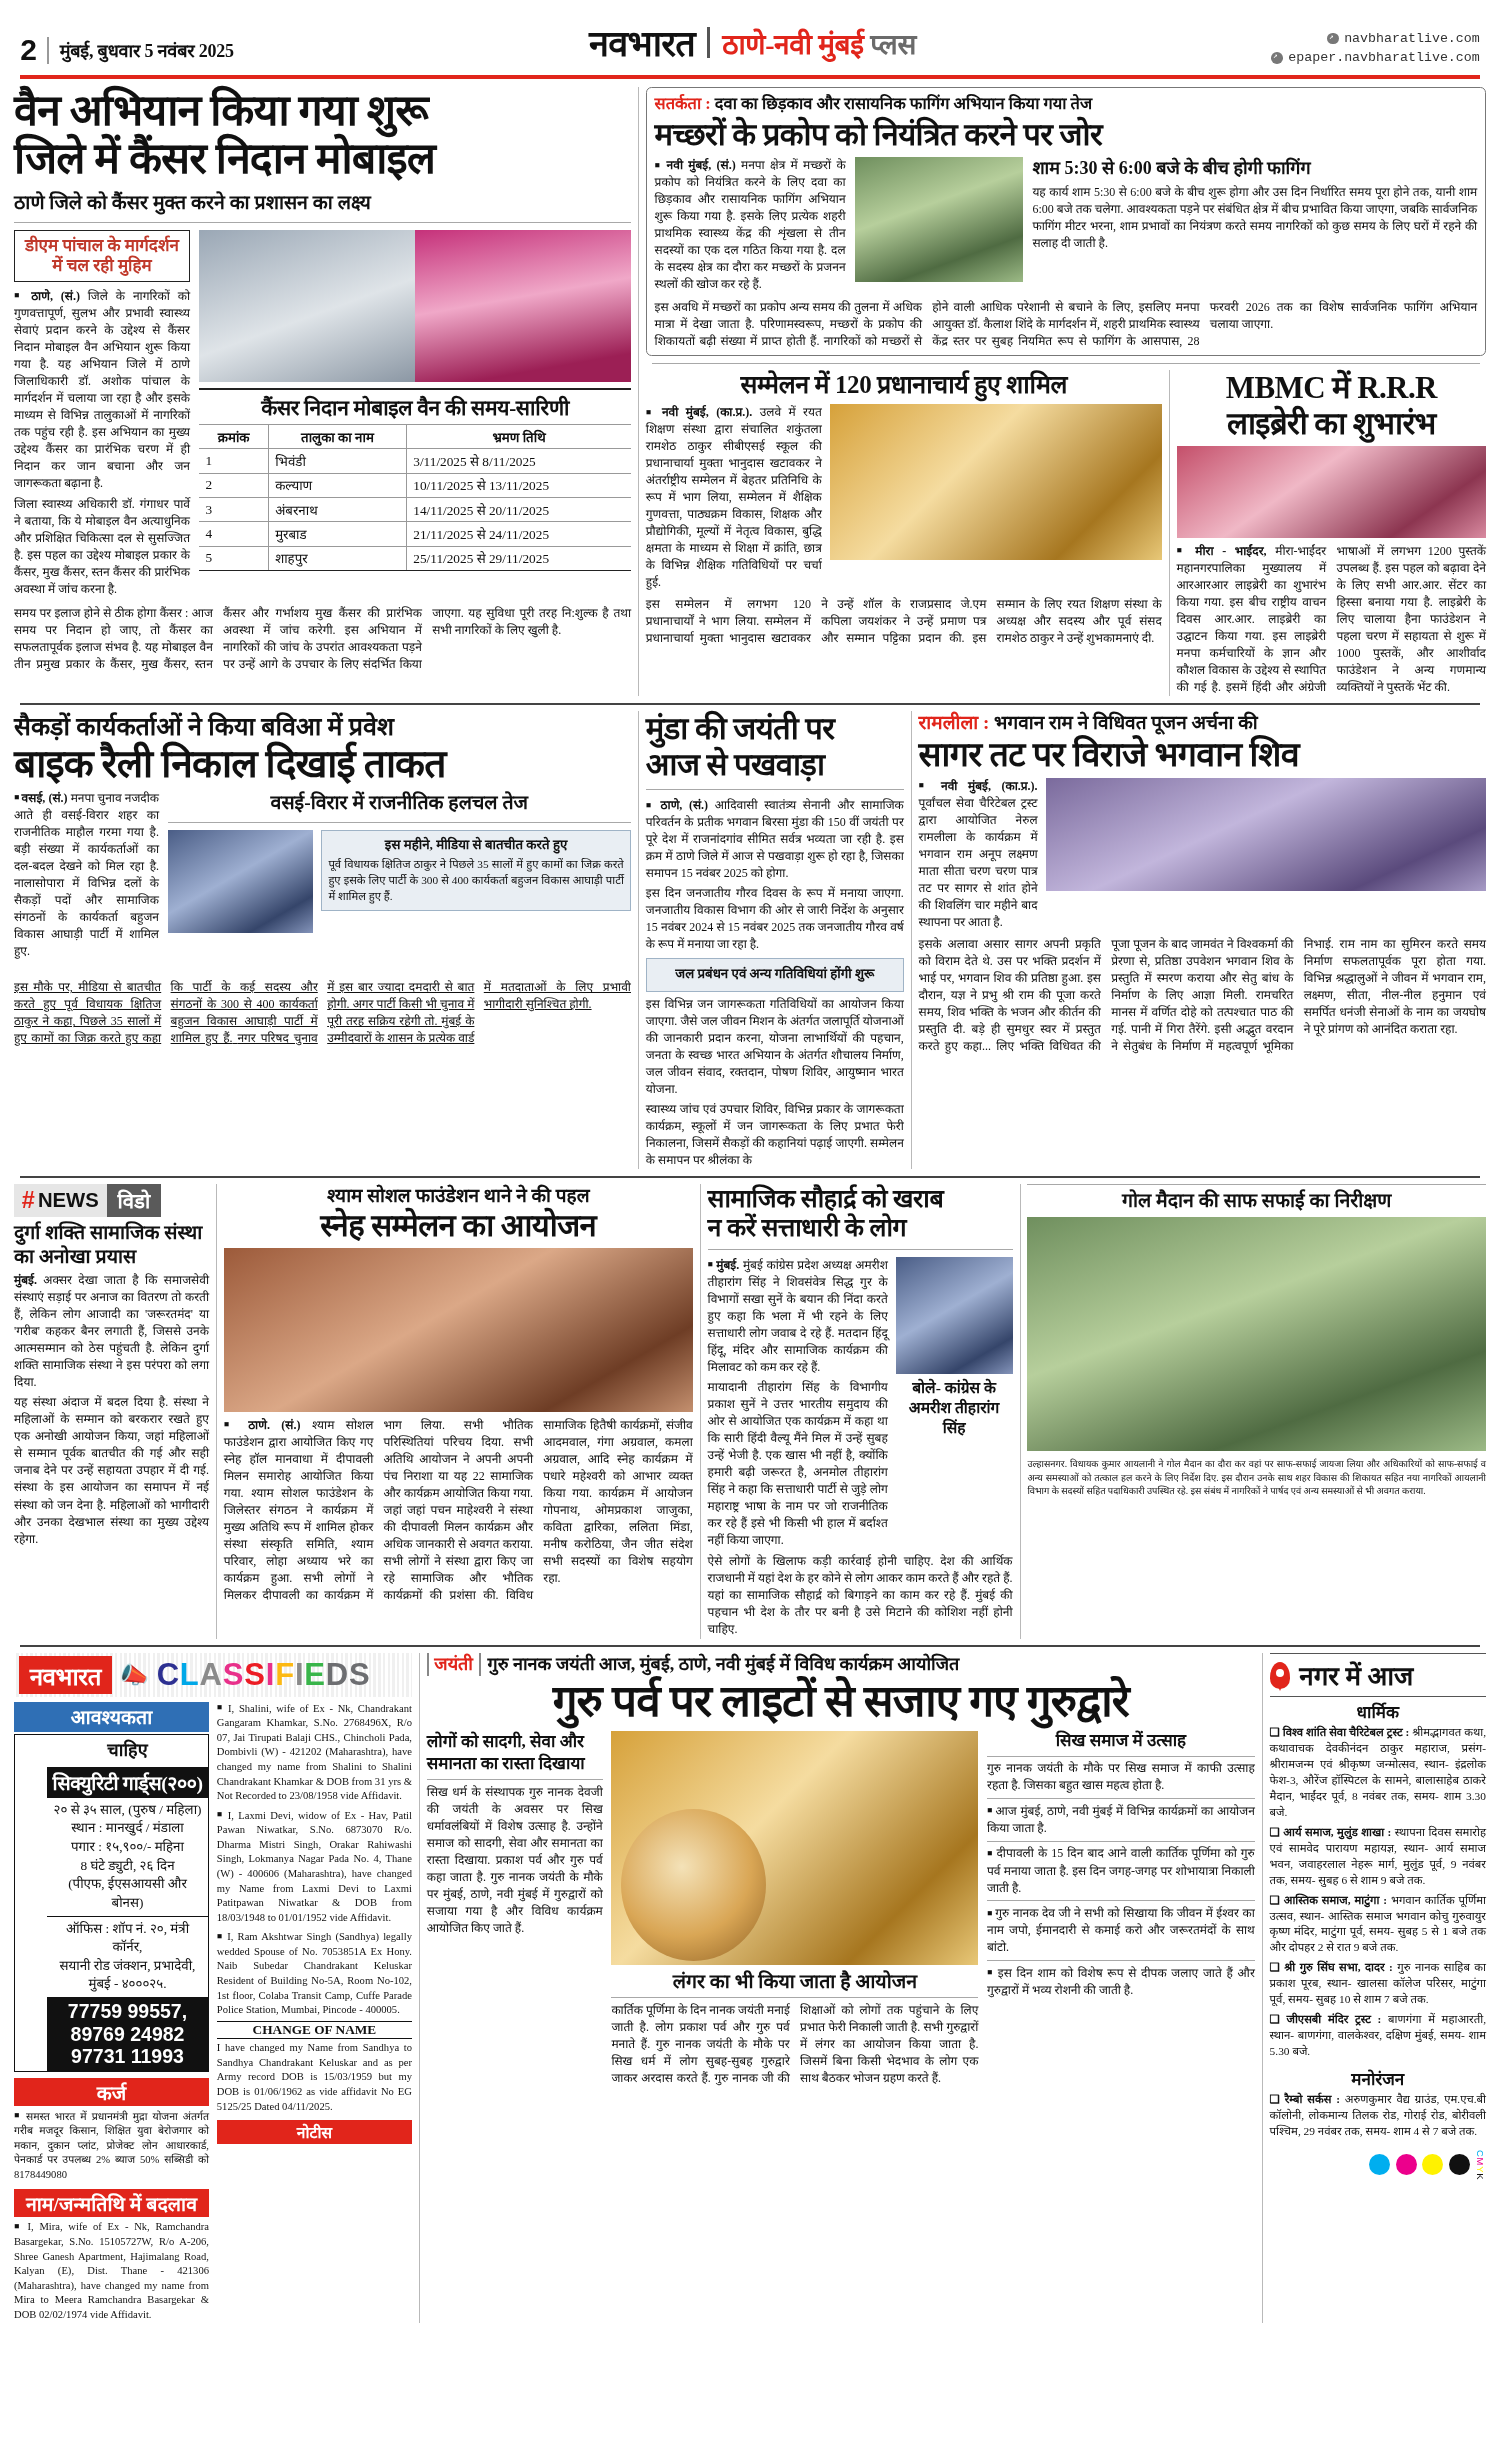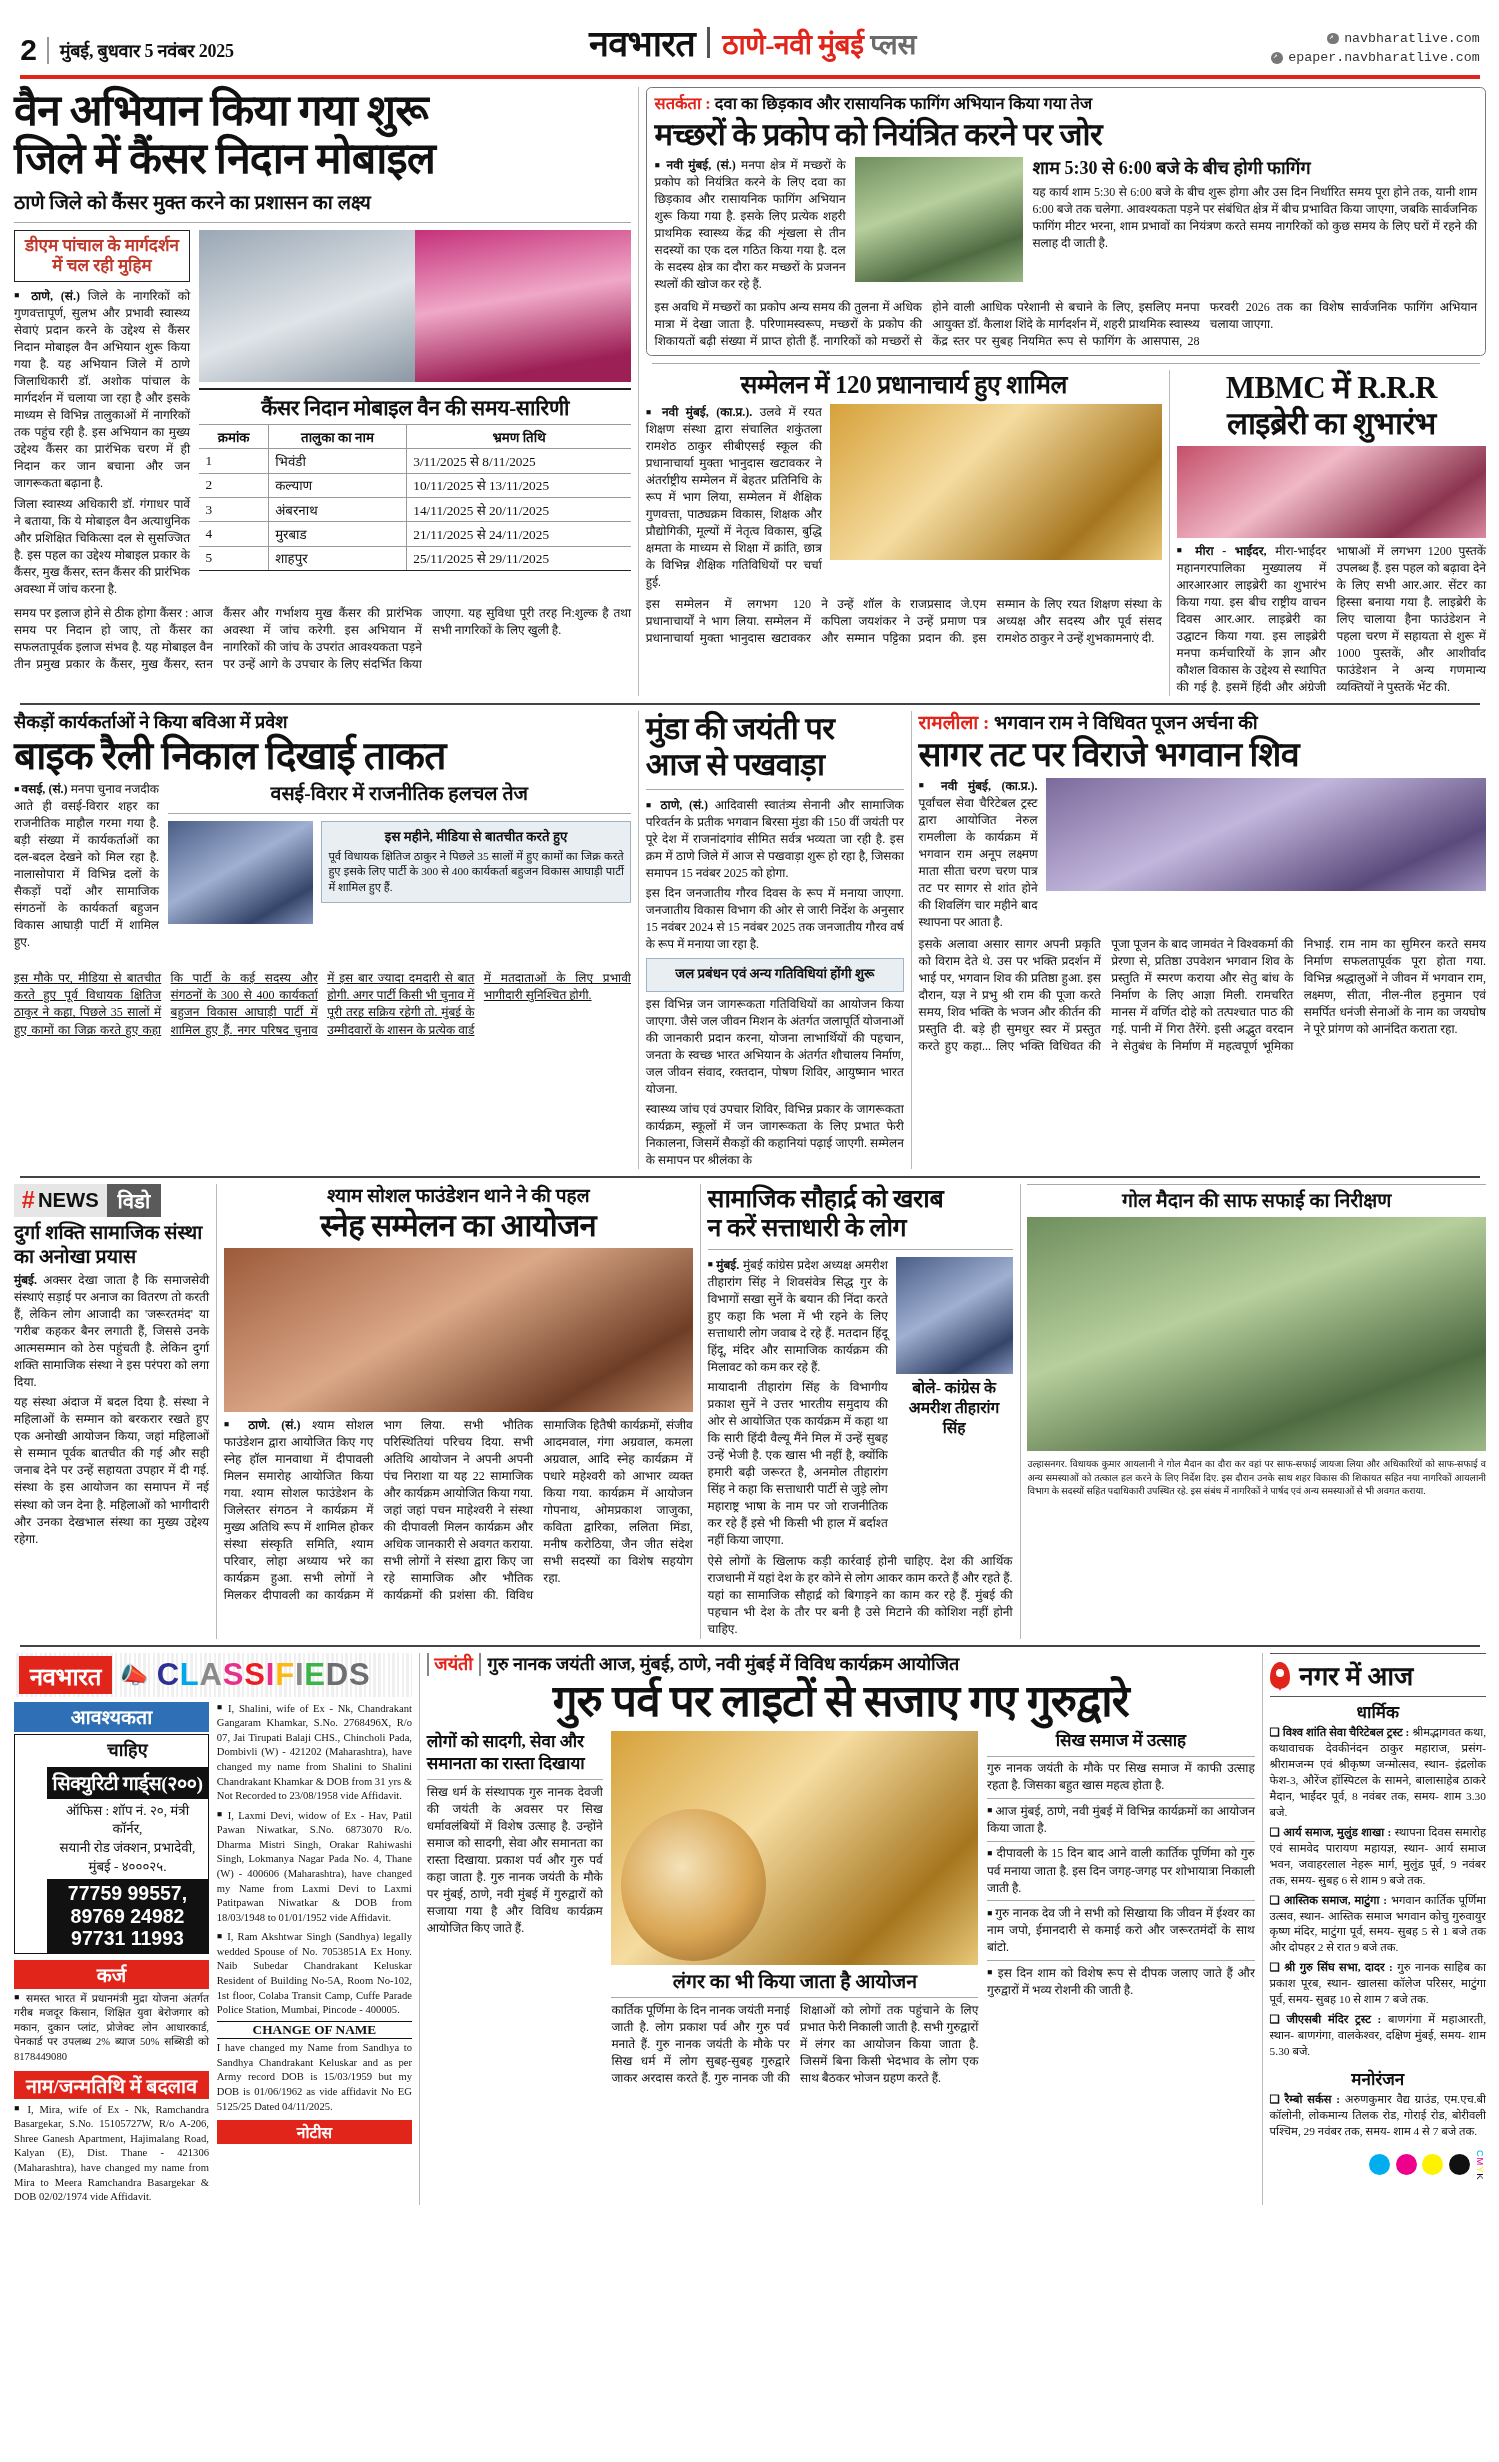--- a/index.html
+++ b/index.html
@@ -313,21 +313,21 @@
         </div>
       </div>
     </div>
   </div>
 
   <div class="hline-thick"></div>
 
   <div class="grid-row">
 
     <div style="width:617px;">
-      <div class="kicker" style="font-size:18px;">सैकड़ों कार्यकर्ताओं ने किया बविआ में प्रवेश</div>
+      <div class="kicker" style="font-size:25px;">सैकड़ों कार्यकर्ताओं ने किया बविआ में प्रवेश</div>
       <div class="hl-xl" style="font-size:39px;">बाइक रैली निकाल दिखाई ताकत</div>
       <div style="display:flex;gap:8.6px;margin-top:3.9px;">
         <div style="width:145px;">
           <div class="body-txt">
             <span class="lead sq">वसई, (सं.)</span>
             <span>मनपा चुनाव नजदीक आते ही वसई-विरार शहर का राजनीतिक माहौल गरमा गया है. बड़ी संख्या में कार्यकर्ताओं का दल-बदल देखने को मिल रहा है. नालासोपारा में विभिन्न दलों के सैकड़ों पदों और सामाजिक संगठनों के कार्यकर्ता बहुजन विकास आघाड़ी पार्टी में शामिल हुए.</span>
           </div>
         </div>
         <div style="flex:1;">
           <div class="subhl subhl-c">वसई-विरार में राजनीतिक हलचल तेज</div>
@@ -477,20 +477,27 @@
         </div>
       </div>
 
       <div style="display:flex;gap:7.8px;margin-top:4.7px;">
 
         <div style="width:195px;">
           <div class="blue-bar">आवश्यकता</div>
           <div class="ad-box" style="margin-top:2.3px;padding-left:32px;">
             <div class="ad-ctr" style="font-size:18px;font-weight:bold;border-bottom:0.8px solid #111;">चाहिए</div>
             <div class="black-bar">सिक्युरिटी गार्ड्स(२००)</div>
+            <div class="ad-ctr">
+              <div>२० से ३५ साल, (पुरुष / महिला)</div>
+              <div>स्थान : मानखुर्द / मंडाला</div>
+              <div>पगार : १५,९००/- महिना</div>
+              <div>8 घंटे ड्युटी, २६ दिन</div>
+              <div>(पीएफ, ईएसआयसी और बोनस)</div>
+            </div>
             <div class="ad-ctr" style="border-top:0.8px solid #111;">
               <div>ऑफिस : शॉप नं. २०, मंत्री कॉर्नर,</div>
               <div>सयानी रोड जंक्शन, प्रभादेवी,</div>
               <div>मुंबई - ४०००२५.</div>
             </div>
             <div class="ad-phone">
               <div>77759 99557, 89769 24982</div>
               <div>97731 11993</div>
             </div>
           </div>

